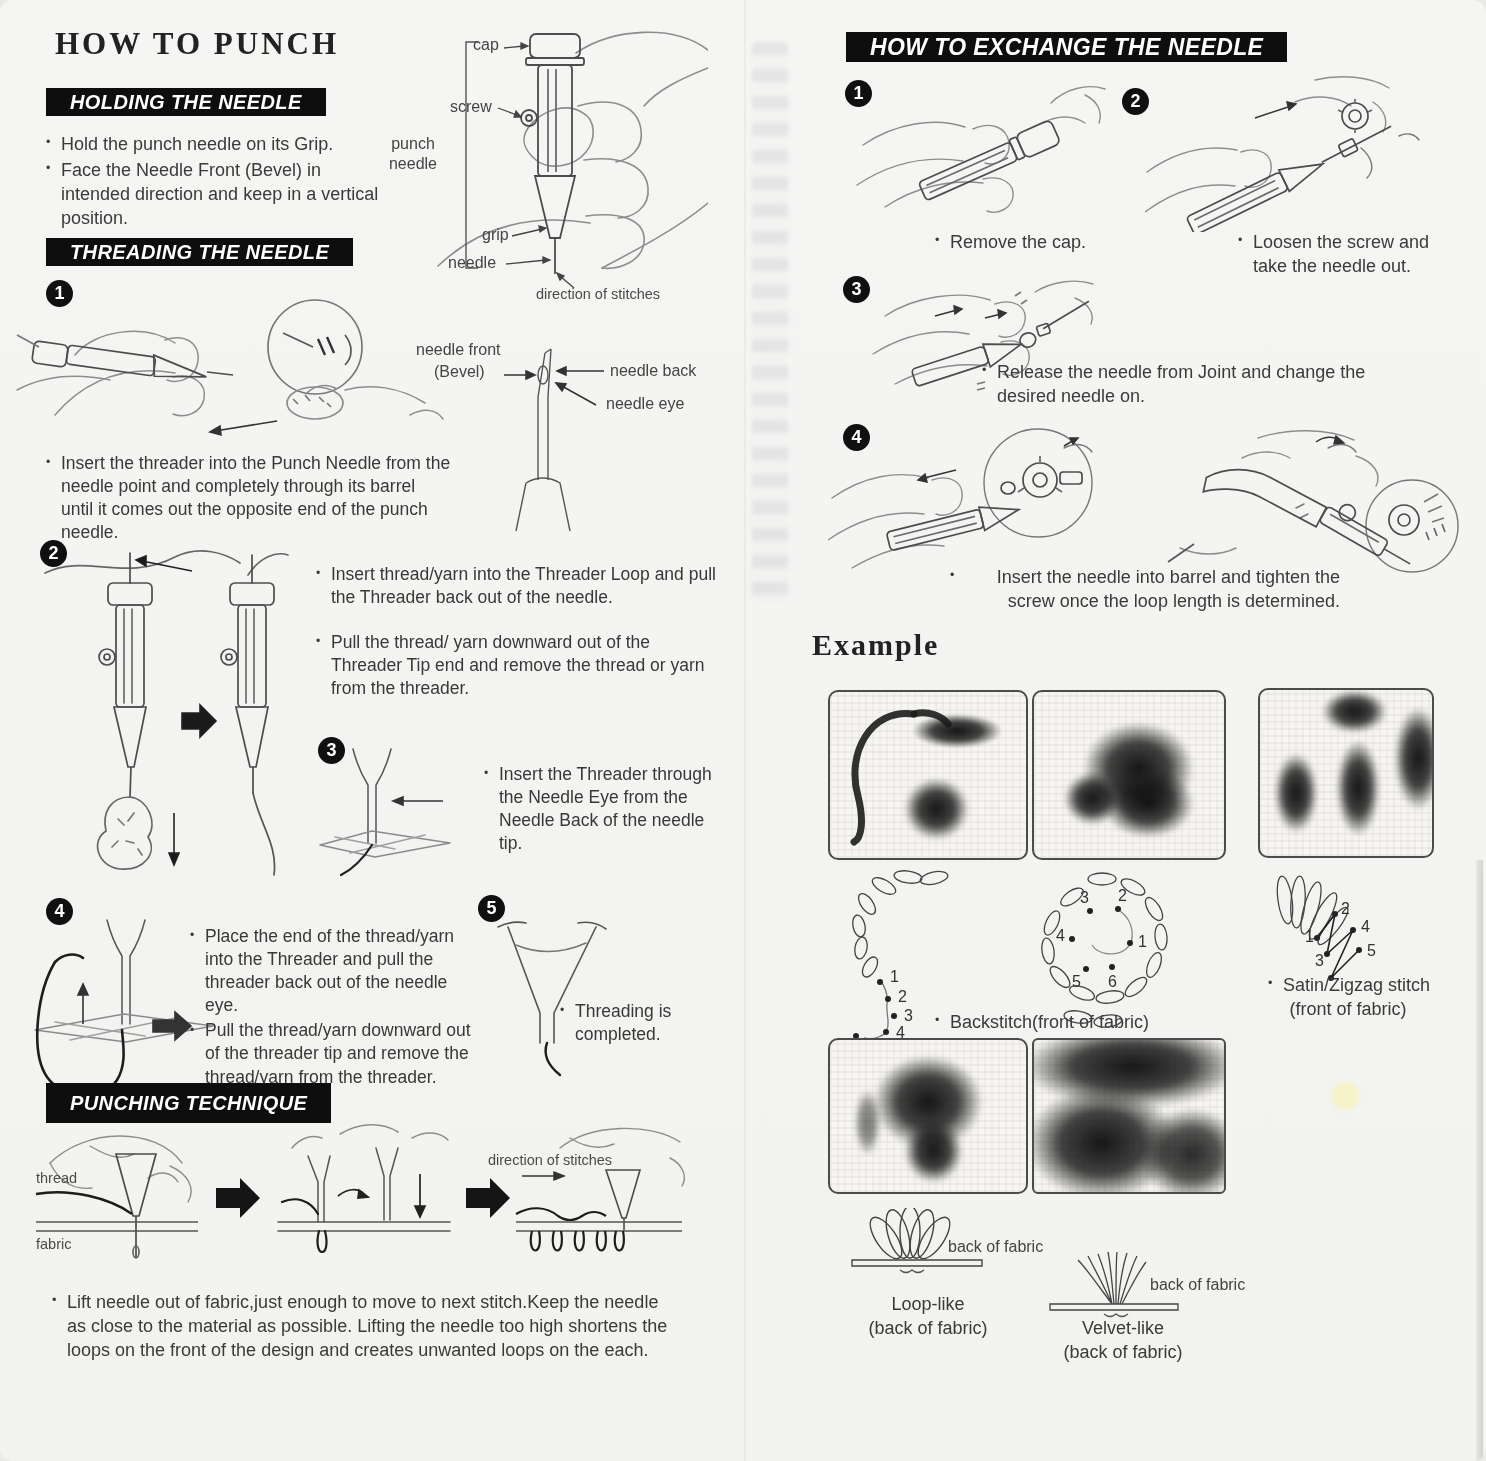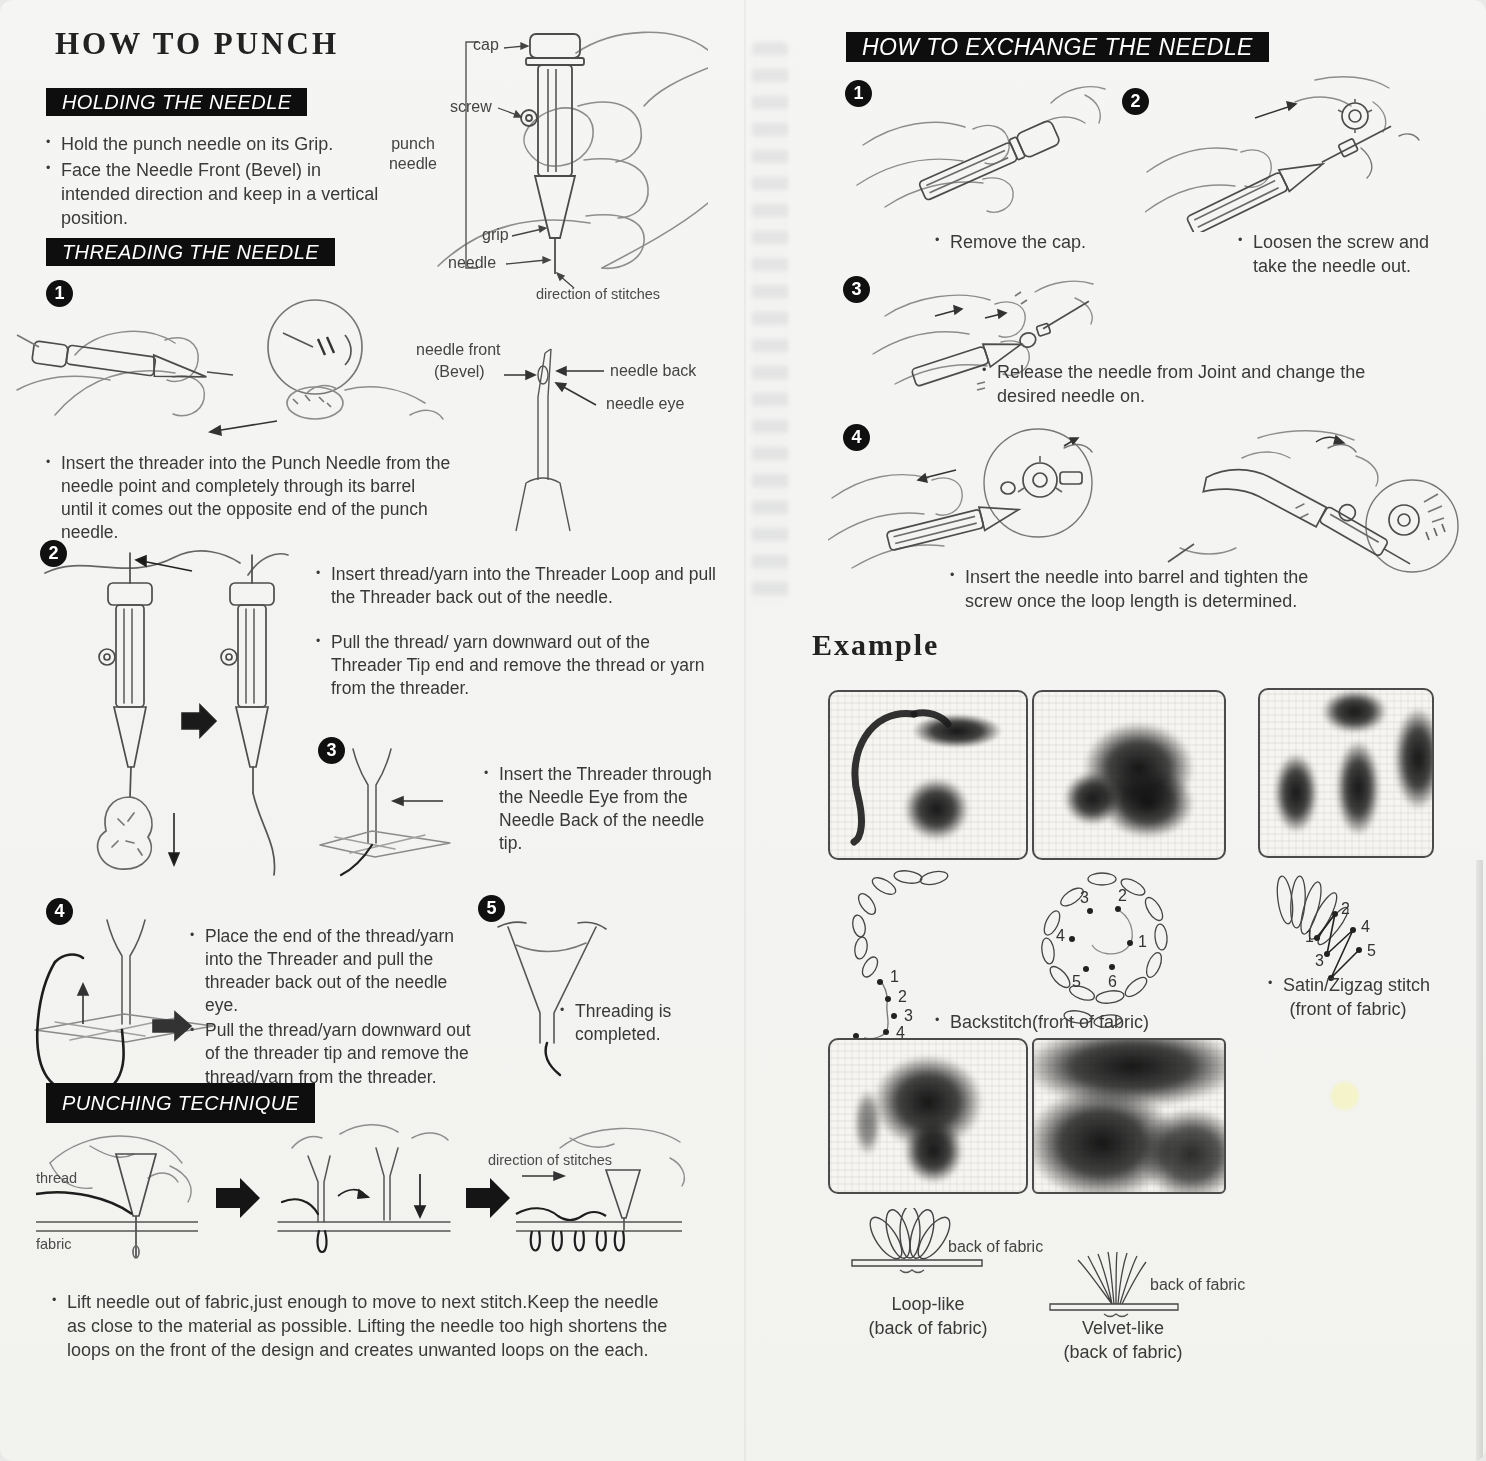--- a/index.html
+++ b/index.html
@@ -1,21 +1,21 @@
 <!DOCTYPE html>
 <html><head>
 <meta charset="utf-8">
 <style>
   html,body{margin:0;padding:0;background:#e9e9e7;}
   #page{position:relative;width:1486px;height:1461px;background:linear-gradient(180deg,#f5f5f3 0%,#f3f3f1 60%,#f2f2ef 100%);
         font-family:"Liberation Sans", sans-serif;color:#3a3a3a;overflow:hidden;border-radius:13px;}
   .abs{position:absolute;}
   .title-serif{font-family:"Liberation Serif", serif;font-weight:700;color:#222;}
-  .banner{background:#0e0e0e;color:#fff;font-weight:400;font-style:italic;
-          display:flex;align-items:center;padding:0 16px;letter-spacing:.4px;white-space:nowrap;}
+  .banner{background:#0e0e0e;color:#fff;font-weight:700;font-style:italic;
+          display:flex;align-items:center;padding:0 24px;letter-spacing:.4px;white-space:nowrap;}
   .badge{width:27px;height:27px;border-radius:50%;background:#101010;color:#fff;font-weight:700;
          display:flex;align-items:center;justify-content:center;font-size:18px;}
   .txt{font-size:17.5px;line-height:1.32;color:#383838;}
   .txt-lg{font-size:18px;line-height:1.34;}
   .bullet{position:relative;padding-left:15px;}
   .bullet::before{content:"•";position:absolute;left:0;top:.18em;font-size:.7em;color:#3a3a3a;}
   .lbl{font-size:16px;color:#444;white-space:nowrap;}
   .lbl-sm{font-size:14.5px;color:#4a4a4a;white-space:nowrap;}
   svg{display:block;}
   .ill path,.ill line,.ill rect,.ill circle,.ill ellipse,.ill polyline{vector-effect:non-scaling-stroke;}
@@ -486,21 +486,21 @@
         <circle cx="576" cy="92" r="6"></circle>
         <path d="M596,74 l14,-8 M600,84 l14,-6 M604,94 l12,-4" stroke="#777"></path>
         <path d="M598,104 l3,8 M606,100 l3,8 M614,96 l3,8" stroke="#666"></path>
       </g>
       <g stroke="#333" stroke-width="1.5" fill="#333">
         <path d="M488,14 C496,8 506,8 512,12" fill="none"></path>
           <polygon points="516,15 508,8 506,16"></polygon>
       </g>
     </svg>
   </div>
-  <div class="abs txt-lg" style="left:950px;top:565px;width:390px;">
+  <div class="abs txt-lg" style="left:950px;top:565px;width:390px;text-align:right;">
     <div class="bullet">Insert the needle into barrel and tighten the screw once the loop length is determined.</div>
   </div>
 
   <div class="abs title-serif" style="left:812px;top:628px;font-size:30px;letter-spacing:2px;">Example</div>
 
   <div class="abs photo" style="left:828px;top:690px;width:196px;height:166px;">
     <div class="weave"></div>
     <div class="blob" style="left:42%;top:13%;width:46%;height:21%;border-radius:12px;filter:blur(1.5px);"></div>
     <div class="blob" style="left:38%;top:52%;width:33%;height:37%;"></div>
     <svg width="196" height="166" viewBox="0 0 196 166" style="position:absolute;left:0;top:0;">

